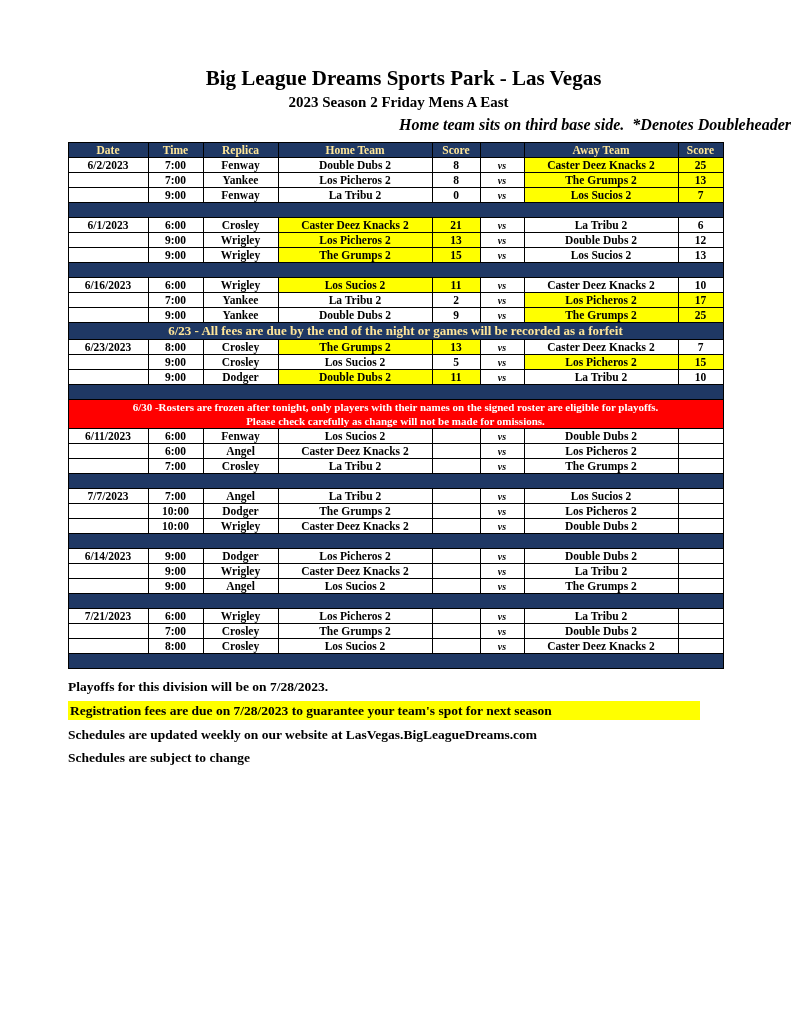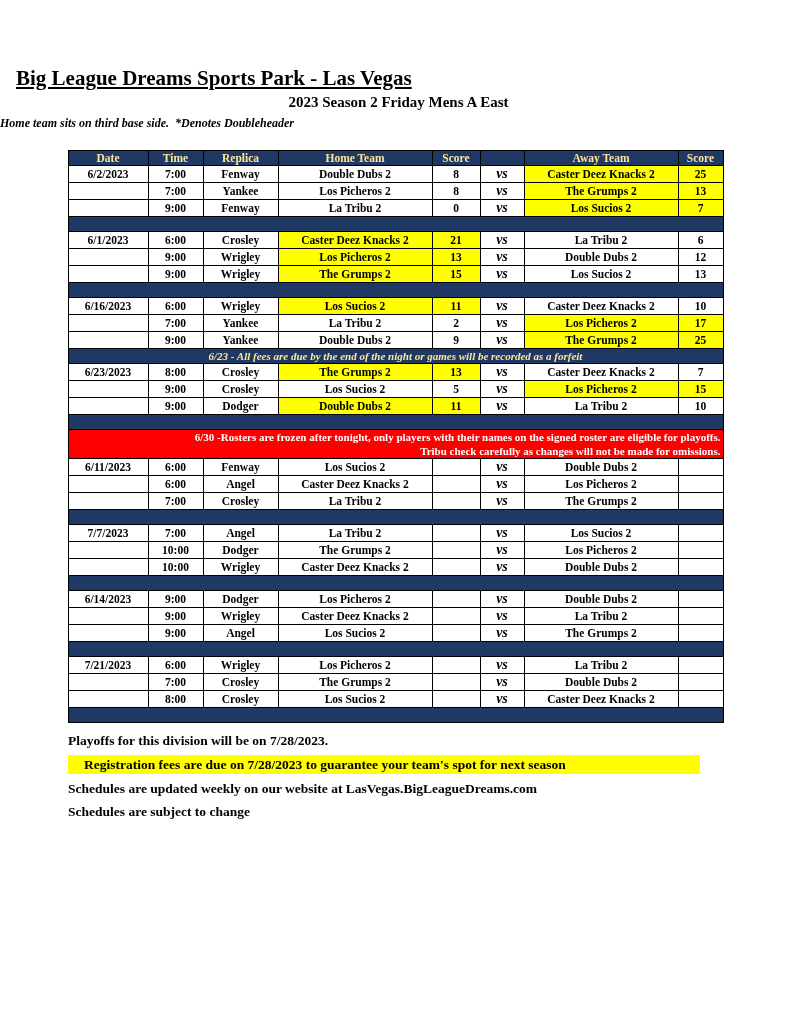--- a/index.html
+++ b/index.html
@@ -10,65 +10,65 @@
   }
   *{box-sizing:border-box;}
   html,body{margin:0;padding:0;background:#ffffff;}
   body{
     width:791px;height:1024px;
     font-family:"Liberation Serif", serif;
     color:#000;
   }
   .page{padding-top:66px;}
   .title{
-    font-size:21px;font-weight:bold;margin:0 0 3px 16px;text-decoration:underline;
+    font-size:21px;font-weight:bold;text-align:center;margin:0 0 3px 16px;
   }
   .subtitle{
     font-size:15px;font-weight:bold;text-align:center;margin:0 0 5px 0;padding-left:6px;
   }
   .note{
-    font-size:12px;font-weight:bold;font-style:italic;text-align:left;
-    margin:0 0 19px 0;white-space:pre-wrap;
+    font-size:16px;font-weight:bold;font-style:italic;text-align:right;
+    margin:0 0 8px 0;white-space:pre-wrap;
   }
   table.schedule{
     width:655px;margin:0 auto;border-collapse:collapse;table-layout:fixed;
     font-size:11.5px;font-weight:bold;
   }
   table.schedule th, table.schedule td{
     border:1px solid #000;height:15px;padding:0 2px;
     text-align:center;vertical-align:middle;
     overflow:hidden;white-space:nowrap;
   }
   table.schedule thead th{
     background:var(--navy);color:var(--header-text);font-size:11.5px;
   }
   td.sep{
     background:var(--navy);color:var(--header-text);
-    font-size:11px;height:14px;font-style:italic;
+    font-size:13px;height:14px;
   }
   td.banner{
     background:var(--banner-red);color:#ffffff;padding:2px 0;
   }
-  td.banner div{font-size:11px;line-height:14px;text-align:right;}
+  td.banner div{font-size:11px;line-height:14px;}
   td.hl{background:var(--highlight);}
-  td.vs{font-style:italic;font-size:14px;}
+  td.vs{font-style:italic;font-size:10px;}
   .col-date{width:80px;}
   .col-time{width:55px;}
   .col-replica{width:75px;}
   .col-home{width:154px;}
   .col-score1{width:48px;}
   .col-vs{width:44px;}
   .col-away{width:154px;}
   .col-score2{width:45px;}
   .footer{
     width:655px;margin:9px auto 0;font-weight:bold;font-size:13.5px;
   }
   .footer .line{margin:0 0 6px 0;line-height:17px;}
   .footer .line.registration{
-    background:var(--highlight);width:632px;padding:1px 0 1px 16px;
+    background:var(--highlight);width:632px;padding:1px 0 1px 2px;
   }
 </style>
 </head>
 <body>
 
 <div class="page">
   <h1 class="title">Big League Dreams Sports Park - Las Vegas</h1>
   <h2 class="subtitle">2023 Season 2 Friday Mens A East</h2>
   <div class="note">Home team sits on third base side.  *Denotes Doubleheader</div>
 
@@ -224,21 +224,21 @@
           <td class="vs">vs</td>
           <td>La Tribu 2</td>
           <td>10</td>
         </tr>
         <tr>
           <td class="sep" colspan="8"></td>
         </tr>
         <tr>
           <td class="banner" colspan="8">
             <div>6/30 -Rosters are frozen after tonight, only players with their names on the signed roster are eligible for playoffs.</div>
-            <div>Tribu check carefully as changes will not be made for omissions.</div>
+            <div>Please check carefully as change will not be made for omissions.</div>
           </td>
         </tr>
         <tr>
           <td>6/11/2023</td>
           <td>6:00</td>
           <td>Fenway</td>
           <td>Los Sucios 2</td>
           <td></td>
           <td class="vs">vs</td>
           <td>Double Dubs 2</td>

